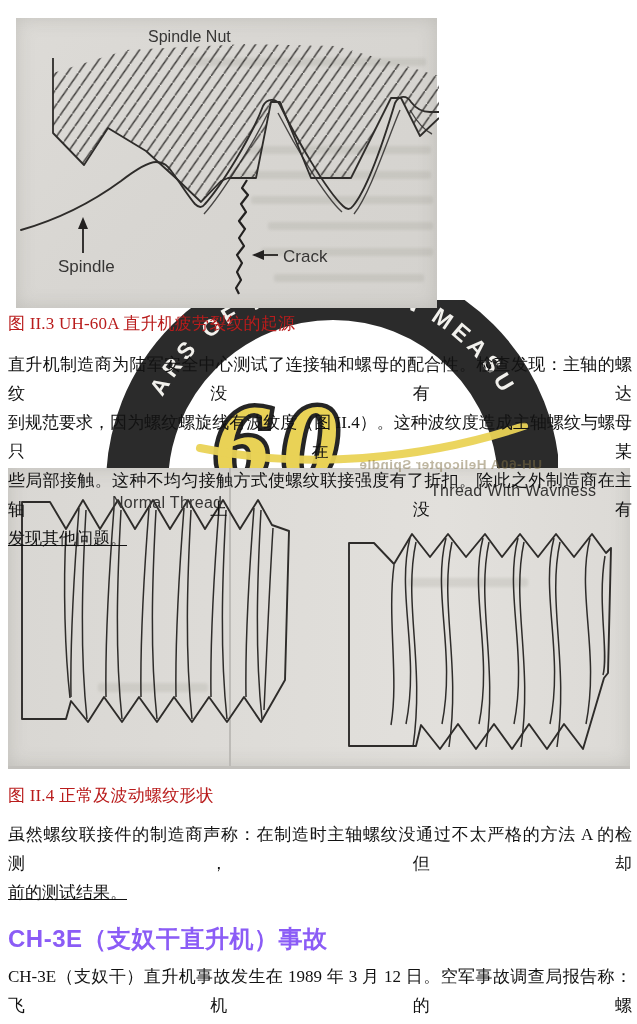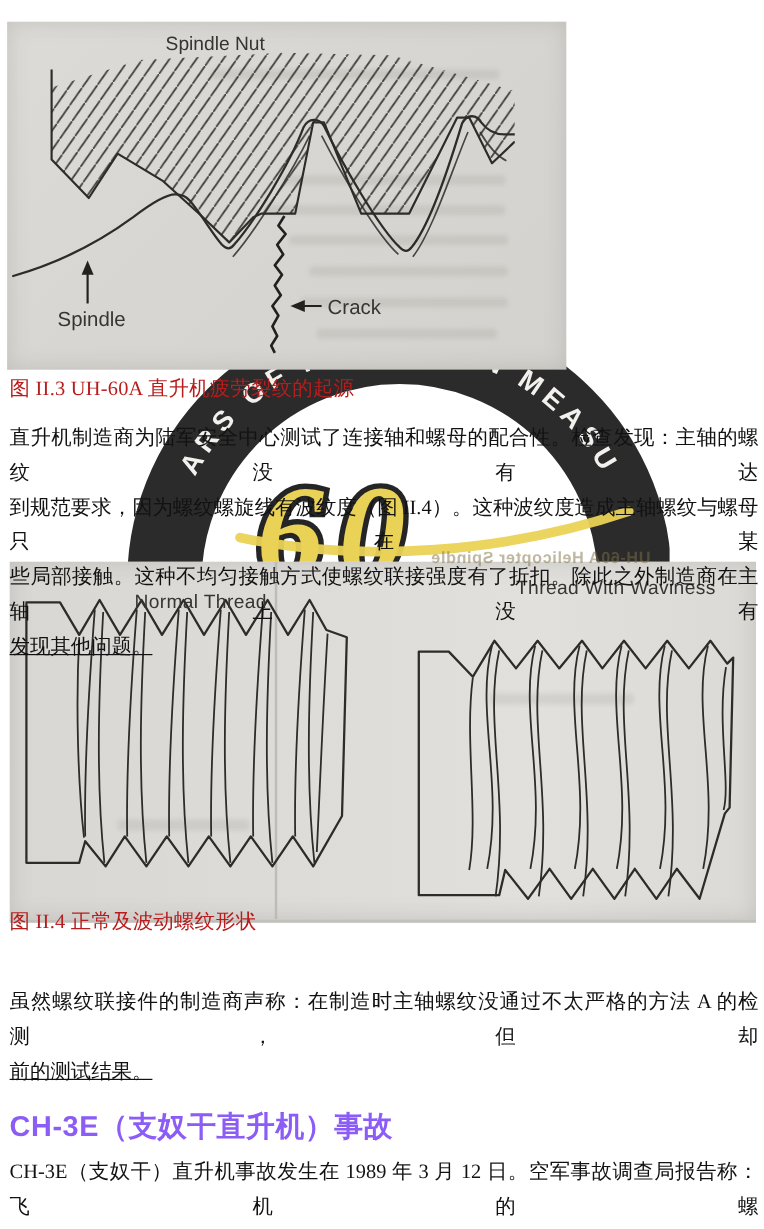--- a/index.html
+++ b/index.html
@@ -9,21 +9,21 @@
     font-family:"Liberation Serif","DejaVu Serif",serif;
     color:#161616;
   }
   .abs{position:absolute;}
   
   .scan{
     position:absolute;z-index:2;
     background:linear-gradient(135deg,#dddbd7 0%,#d8d6d2 45%,#d4d2ce 100%);
     box-shadow:inset 0 0 18px rgba(120,118,112,.25);
   }
-  #fig1{left:6px;top:18px;width:466px;height:290px;}
+  #fig1{left:16px;top:18px;width:421px;height:290px;}
   #fig2{left:8px;top:468px;width:622px;height:298px;
     background:linear-gradient(90deg,#d9d7d3 0%,#dedcd8 40%,#e2e0dc 70%,#dcdad6 100%);
     border-bottom:3px solid #c2c0bc;}
   .fig-svg{position:absolute;left:0;top:0;}
   .fig-label{
     position:absolute;font-family:"Liberation Sans","DejaVu Sans",sans-serif;
     font-size:16px;color:#363534;letter-spacing:.3px;z-index:3;
   }
   
   .smudge{position:absolute;background:rgba(120,120,108,.14);filter:blur(1.6px);border-radius:3px;}
@@ -34,21 +34,21 @@
     left:352px;top:457px;width:190px;z-index:3;
     transform:scaleX(-1);
     font-family:"Liberation Sans",sans-serif;font-weight:bold;font-size:13.5px;
     color:rgba(128,111,70,.5);letter-spacing:.5px;white-space:nowrap;filter:blur(.4px);
   }
   
   .caption{
     position:absolute;left:8px;z-index:3;font-size:17px;color:#b91c1c;letter-spacing:.2px;
   }
   #caption1{top:312px;}
-  #caption2{top:756px;}
+  #caption2{top:784px;}
   .para{position:absolute;left:8px;width:624px;z-index:3;font-size:17px;line-height:29px;color:#121212;}
   .para .tline{text-align:justify;text-align-last:justify;text-justify:inter-character;}
   .para .tline:last-child{text-align-last:auto;text-decoration:underline;}
   #para1{top:350px;}
   #para2{top:820px;}
   #para3{top:962px;}
   #section-heading{
     position:absolute;left:8px;top:923px;z-index:3;
     font-family:"Liberation Sans","DejaVu Sans",sans-serif;
     font-weight:bold;font-size:24px;color:#8b5cf6;letter-spacing:0.5px;

